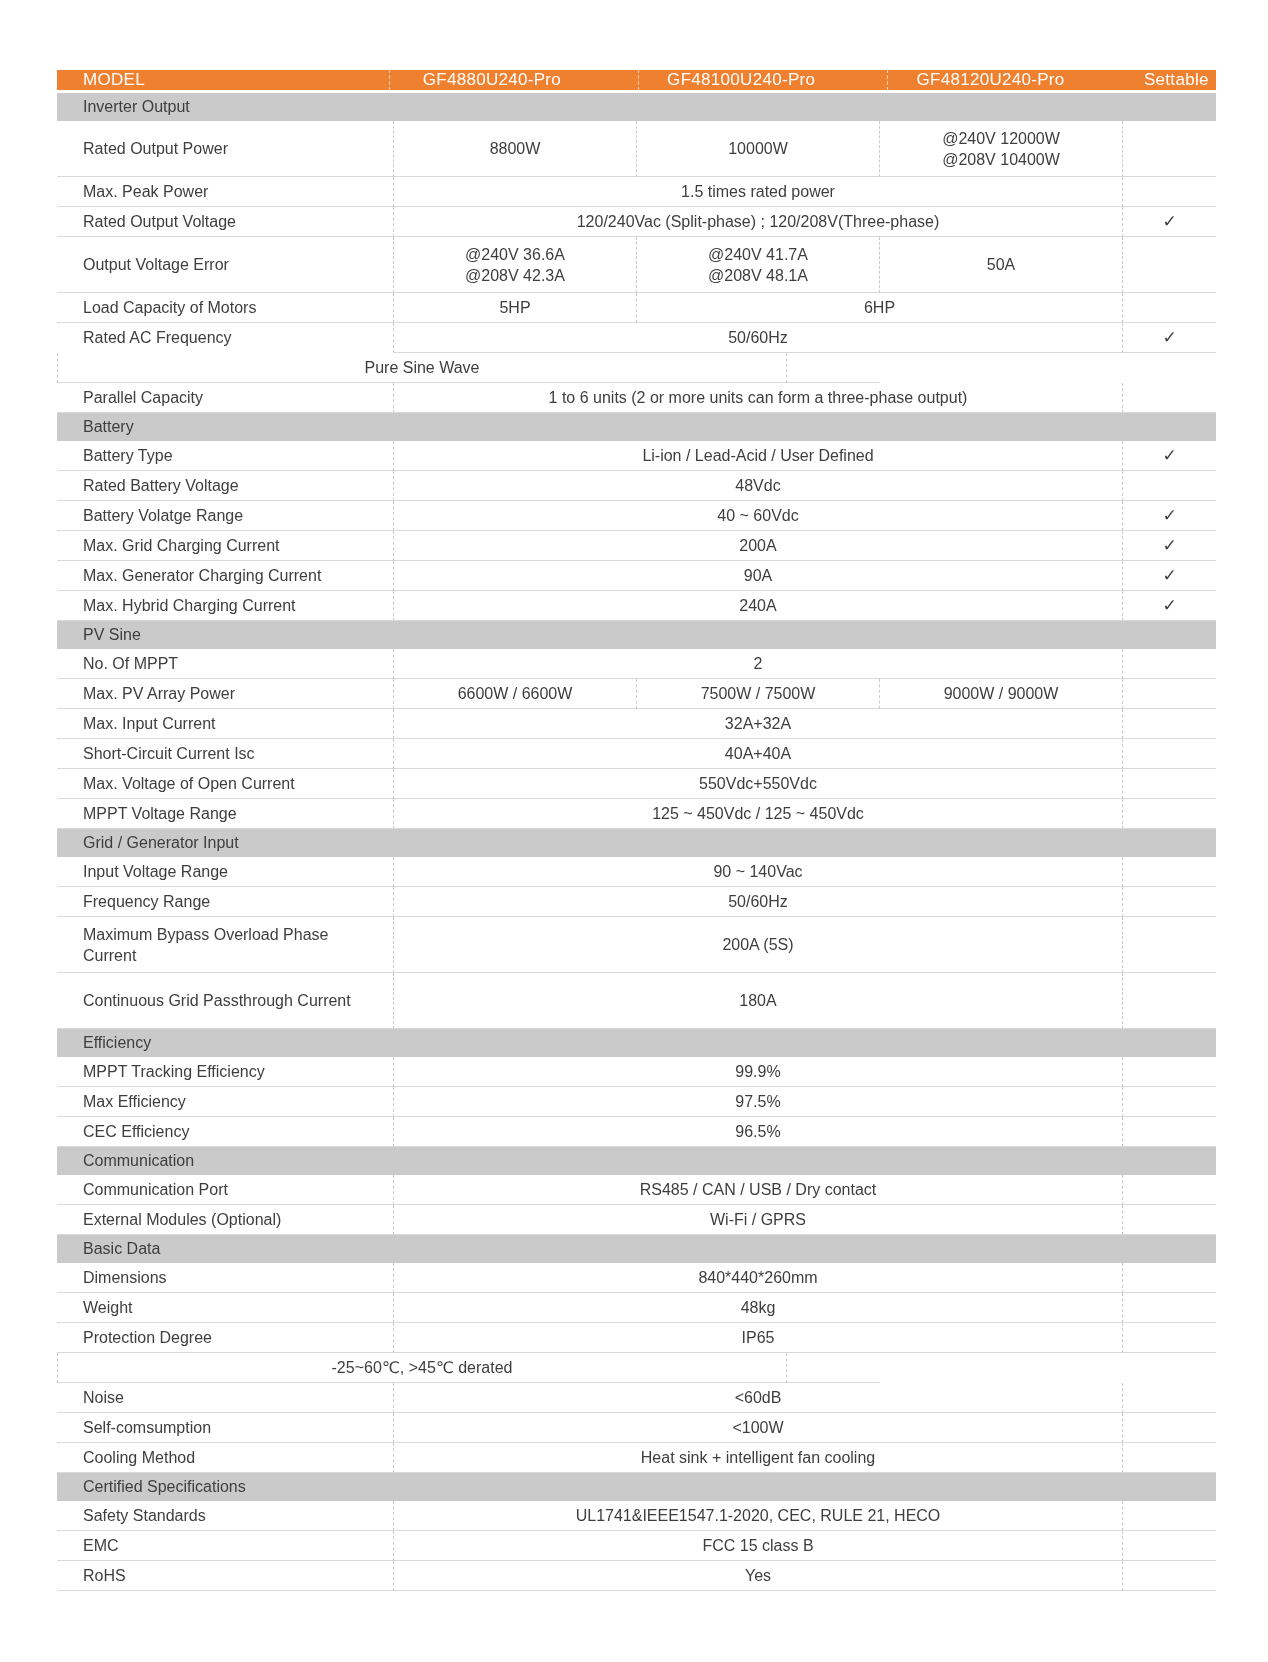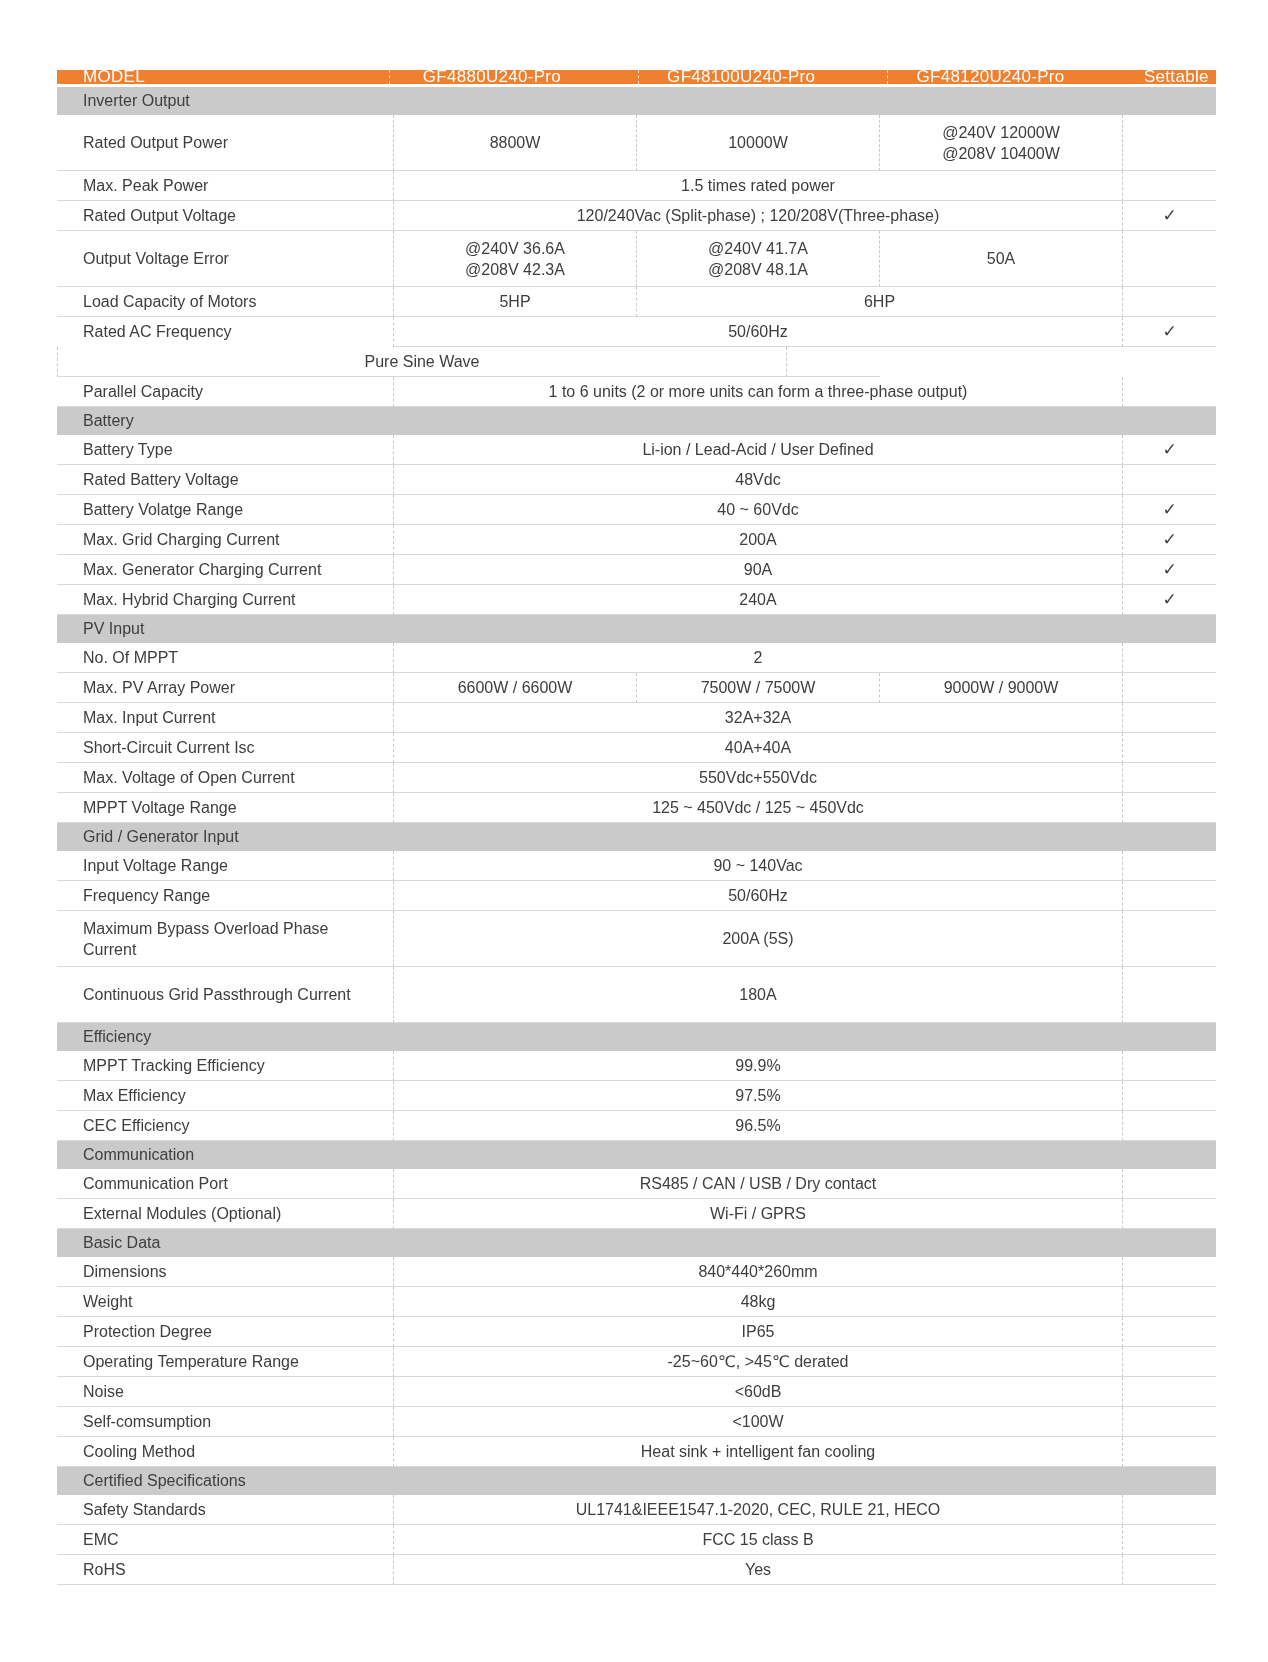--- a/index.html
+++ b/index.html
@@ -7,21 +7,21 @@
     width:1268px;height:1662px;background:#ffffff;position:relative;
     font-family:"Liberation Sans","DejaVu Sans",sans-serif;
     color:var(--text,#3E3E3E);
     -webkit-font-smoothing:antialiased;
   }
   .spec-table{position:absolute;left:57px;top:70px;width:1159px;}
   *{box-sizing:border-box;}
 
   
   .header-row{
-    display:flex;align-items:stretch;height:14px;
+    display:flex;align-items:stretch;height:20px;
     background:var(--accent,#EF8030);color:var(--header_text,#fff);
     font-size:17px;letter-spacing:.3px;gap:44px;
   }
   .h-cell{display:flex;align-items:center;}
   .h-label{width:336px;padding-left:26px;}
   .h-model{width:243px;justify-content:center;border-left:1px dashed rgba(255,255,255,.75);}
   .h-settable{width:94px;justify-content:center;}
   .header-gap{height:3px;background:#fff;}
 
   
@@ -136,21 +136,21 @@
       <div class="row">
         <div class="cell label">Max. Generator Charging Current</div>
         <div class="cell value span3">90A</div>
         <div class="cell settable">✓</div>
       </div>
       <div class="row">
         <div class="cell label">Max. Hybrid Charging Current</div>
         <div class="cell value span3">240A</div>
         <div class="cell settable">✓</div>
       </div>
-      <div class="section-row">PV Input</div>
+      <div class="section-row">PV Sine</div>
       <div class="row">
         <div class="cell label">No. Of MPPT</div>
         <div class="cell value span3">2</div>
         <div class="cell settable"></div>
       </div>
       <div class="row">
         <div class="cell label">Max. PV Array Power</div>
         <div class="cell value span1">6600W / 6600W</div>
         <div class="cell value span1">7500W / 7500W</div>
         <div class="cell value span1">9000W / 9000W</div>
@@ -234,21 +234,20 @@
         <div class="cell label">Weight</div>
         <div class="cell value span3">48kg</div>
         <div class="cell settable"></div>
       </div>
       <div class="row">
         <div class="cell label">Protection Degree</div>
         <div class="cell value span3">IP65</div>
         <div class="cell settable"></div>
       </div>
       <div class="row">
-        <div class="cell label">Operating Temperature Range</div>
         <div class="cell value span3">-25~60℃, &gt;45℃ derated</div>
         <div class="cell settable"></div>
       </div>
       <div class="row">
         <div class="cell label">Noise</div>
         <div class="cell value span3">&lt;60dB</div>
         <div class="cell settable"></div>
       </div>
       <div class="row">
         <div class="cell label">Self-comsumption</div>

